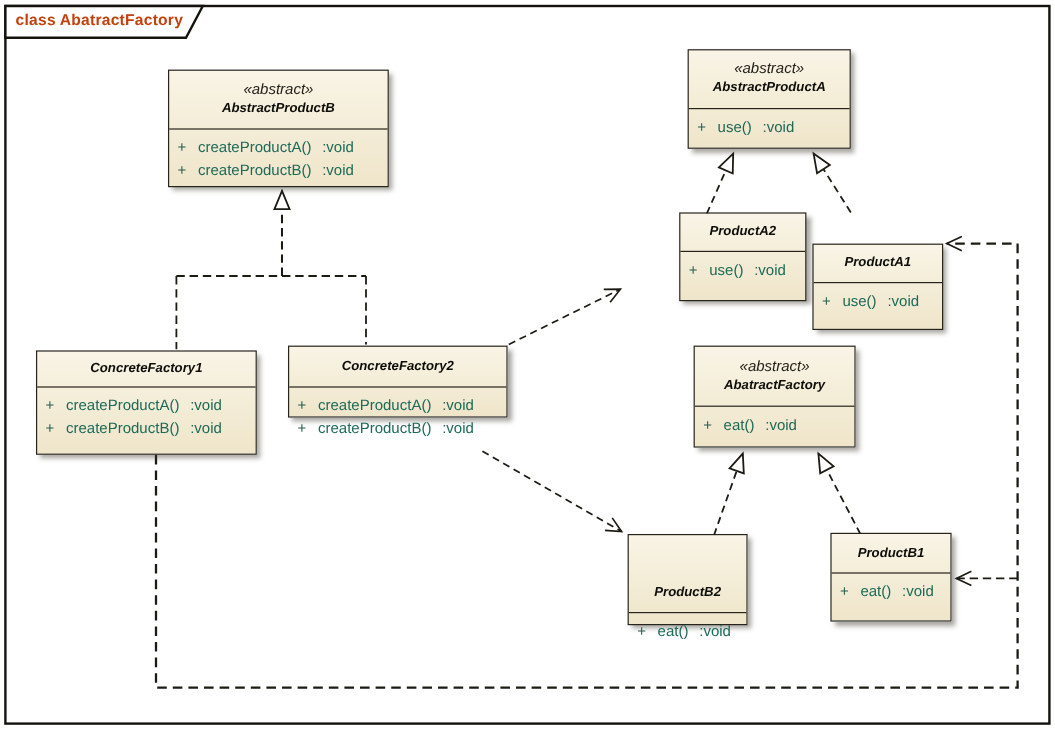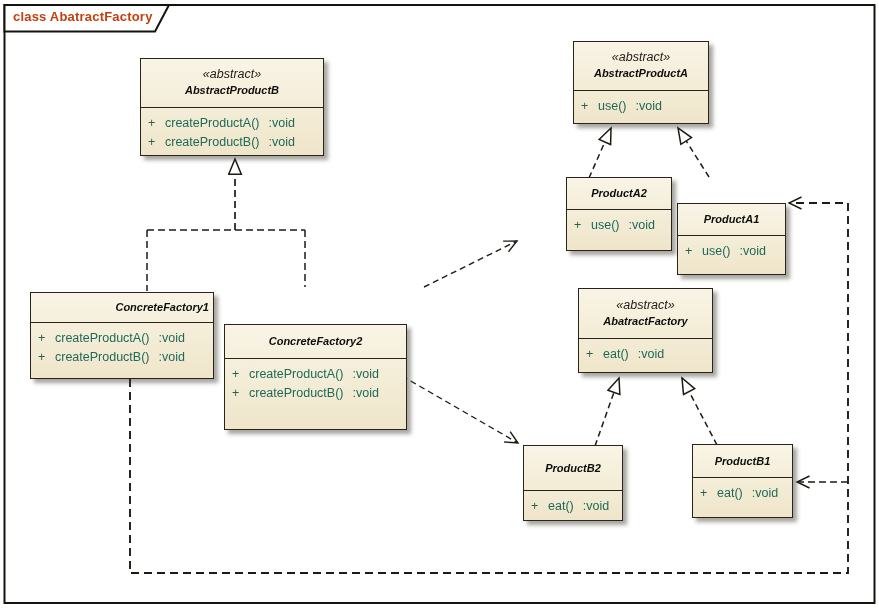--- a/index.html
+++ b/index.html
@@ -27,24 +27,24 @@
   .ops{box-sizing:border-box;padding:6px 6px 4px 7px;}
   .op{display:flex;align-items:baseline;font-size:12.5px;line-height:19px;color:#1e6a58;white-space:nowrap;}
   .op .vis{width:17px;flex:0 0 17px;color:#2a5f50;}
   .op .ret{margin-left:9px;}
 
   
   #b-af {left:140px;top:58px;width:184px;height:98px;}  #b-af  .hdr{height:49px;}
   #b-apa{left:573px;top:41px;width:136px;height:83px;}  #b-apa .hdr{height:49px;}
   #b-pa2{left:520px;top:177px;width:106px;height:74px;margin-left:46px;} #b-pa2 .hdr{height:32px;}
   #b-pa1{left:677px;top:176px;width:109px;height:72px;margin-top:27px;} #b-pa1 .hdr{height:32px;}
-  #b-cf1{left:30px;top:292px;width:184px;height:87px;}  #b-cf1 .hdr{height:30px;align-items:flex-end;}
-  #b-cf2{left:224px;top:288px;width:183px;height:106px;margin-top:36px;} #b-cf2 .hdr{height:34px;}
+  #b-cf1{left:30px;top:292px;width:184px;height:87px;}  #b-cf1 .hdr{height:30px;}
+  #b-cf2{left:240px;top:288px;width:183px;height:60px;} #b-cf2 .hdr{height:34px;}
   #b-apb{left:578px;top:288px;width:135px;height:85px;} #b-apb .hdr{height:50px;}
-  #b-pb2{left:523px;top:445px;width:100px;height:76px;} #b-pb2 .hdr{height:45px;}
+  #b-pb2{left:523px;top:445px;width:100px;height:76px;} #b-pb2 .hdr{height:33px;margin-top:32px;}
   #b-pb1{left:692px;top:444px;width:101px;height:74px;} #b-pb1 .hdr{height:33px;}
 </style>
 </head>
 <body>
 
 <div id="canvas">
 
   <svg id="connectors" width="879" height="608" viewBox="0 0 879 608">
     <defs>
       <marker id="mtri" markerWidth="19" markerHeight="16" refX="16.5" refY="7.5" orient="auto" markerUnits="userSpaceOnUse">

